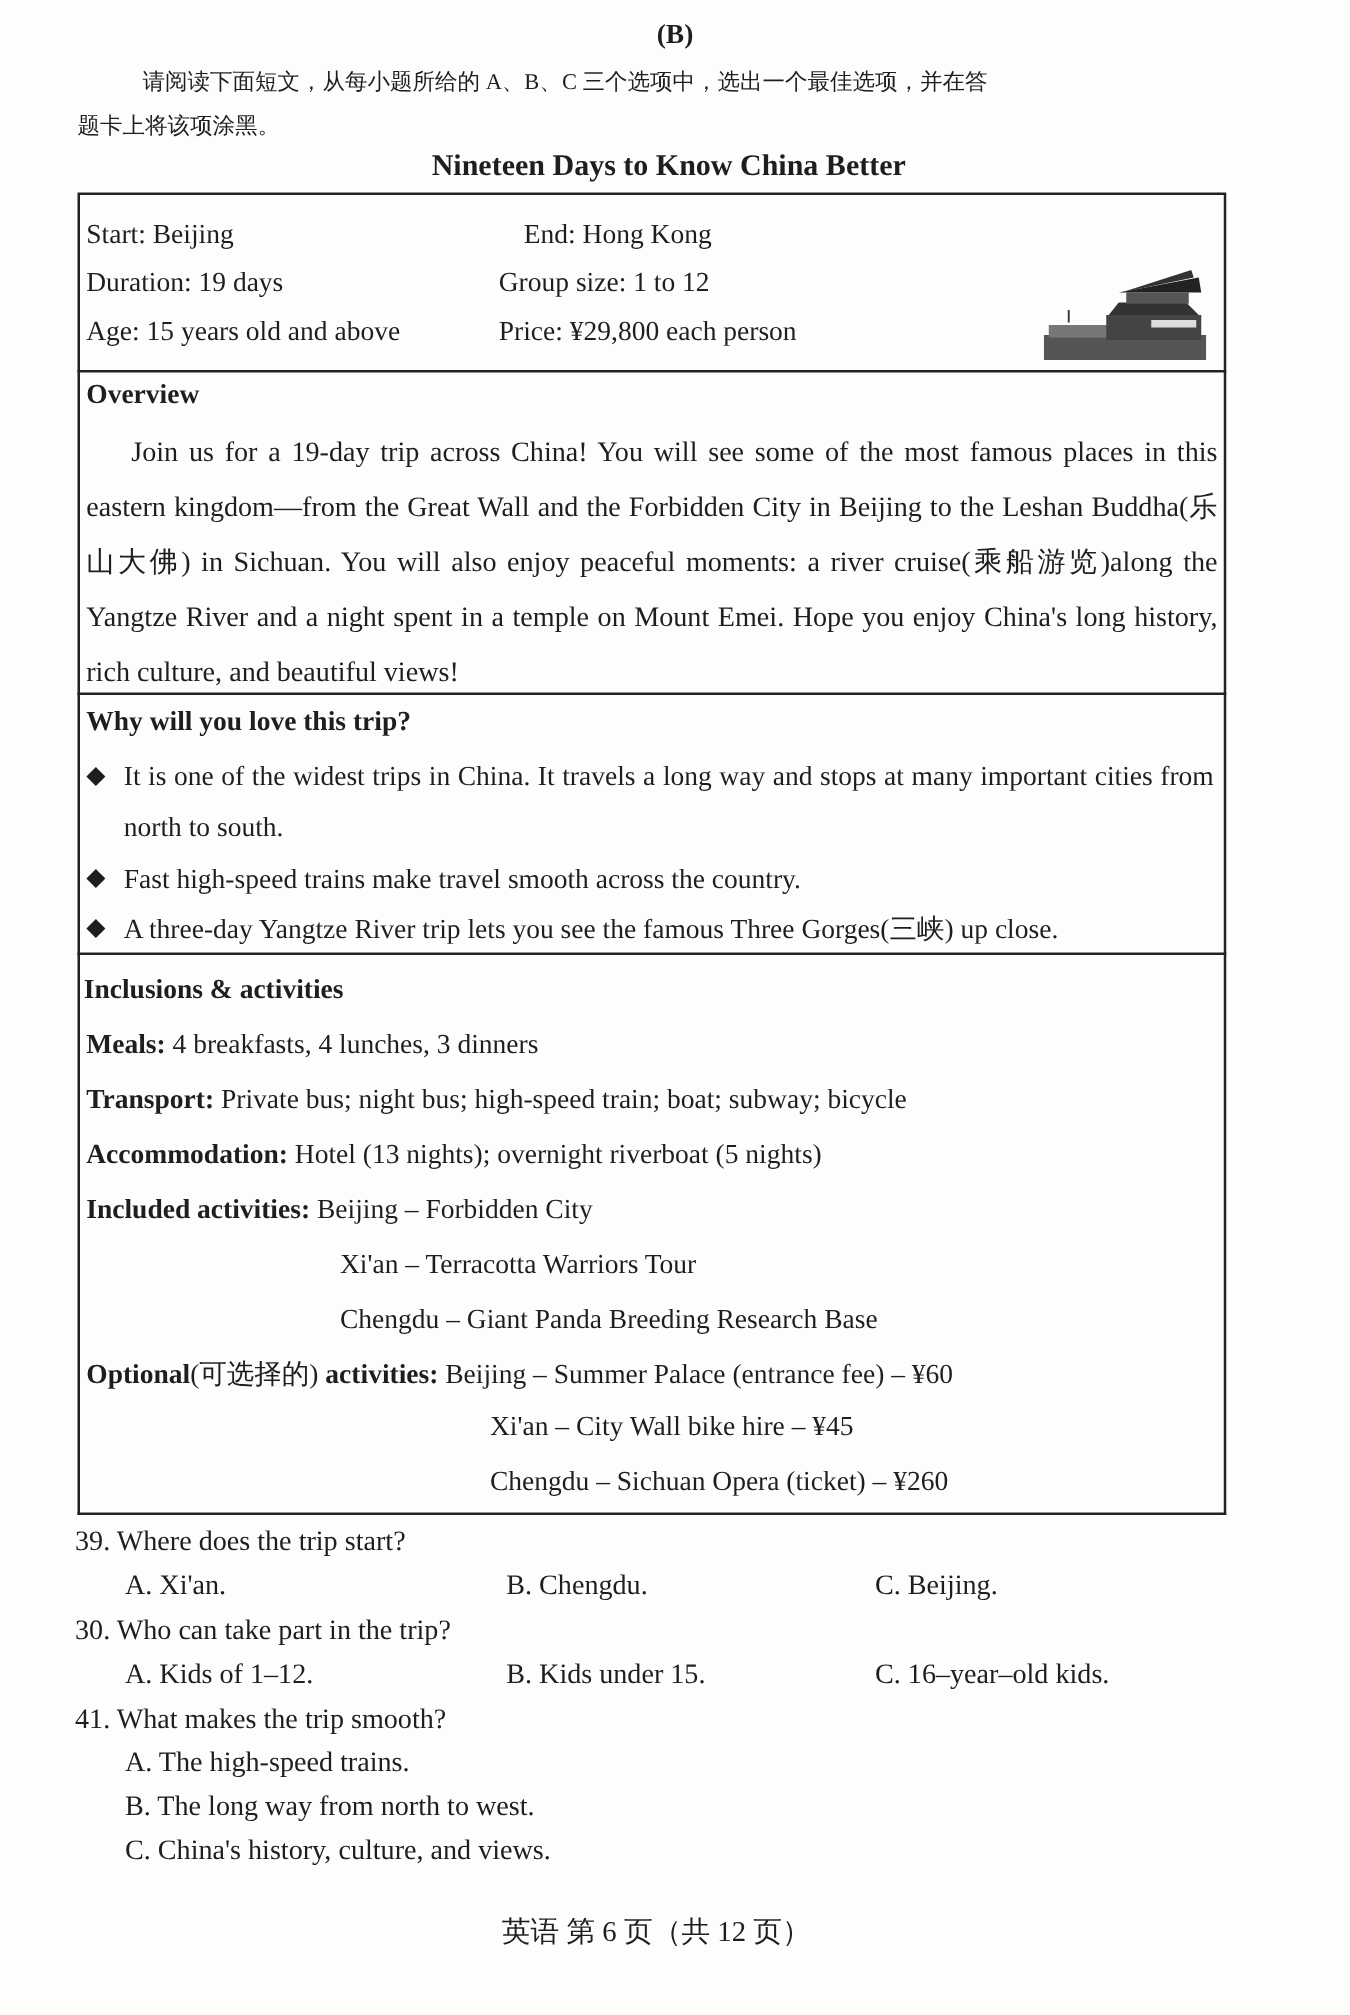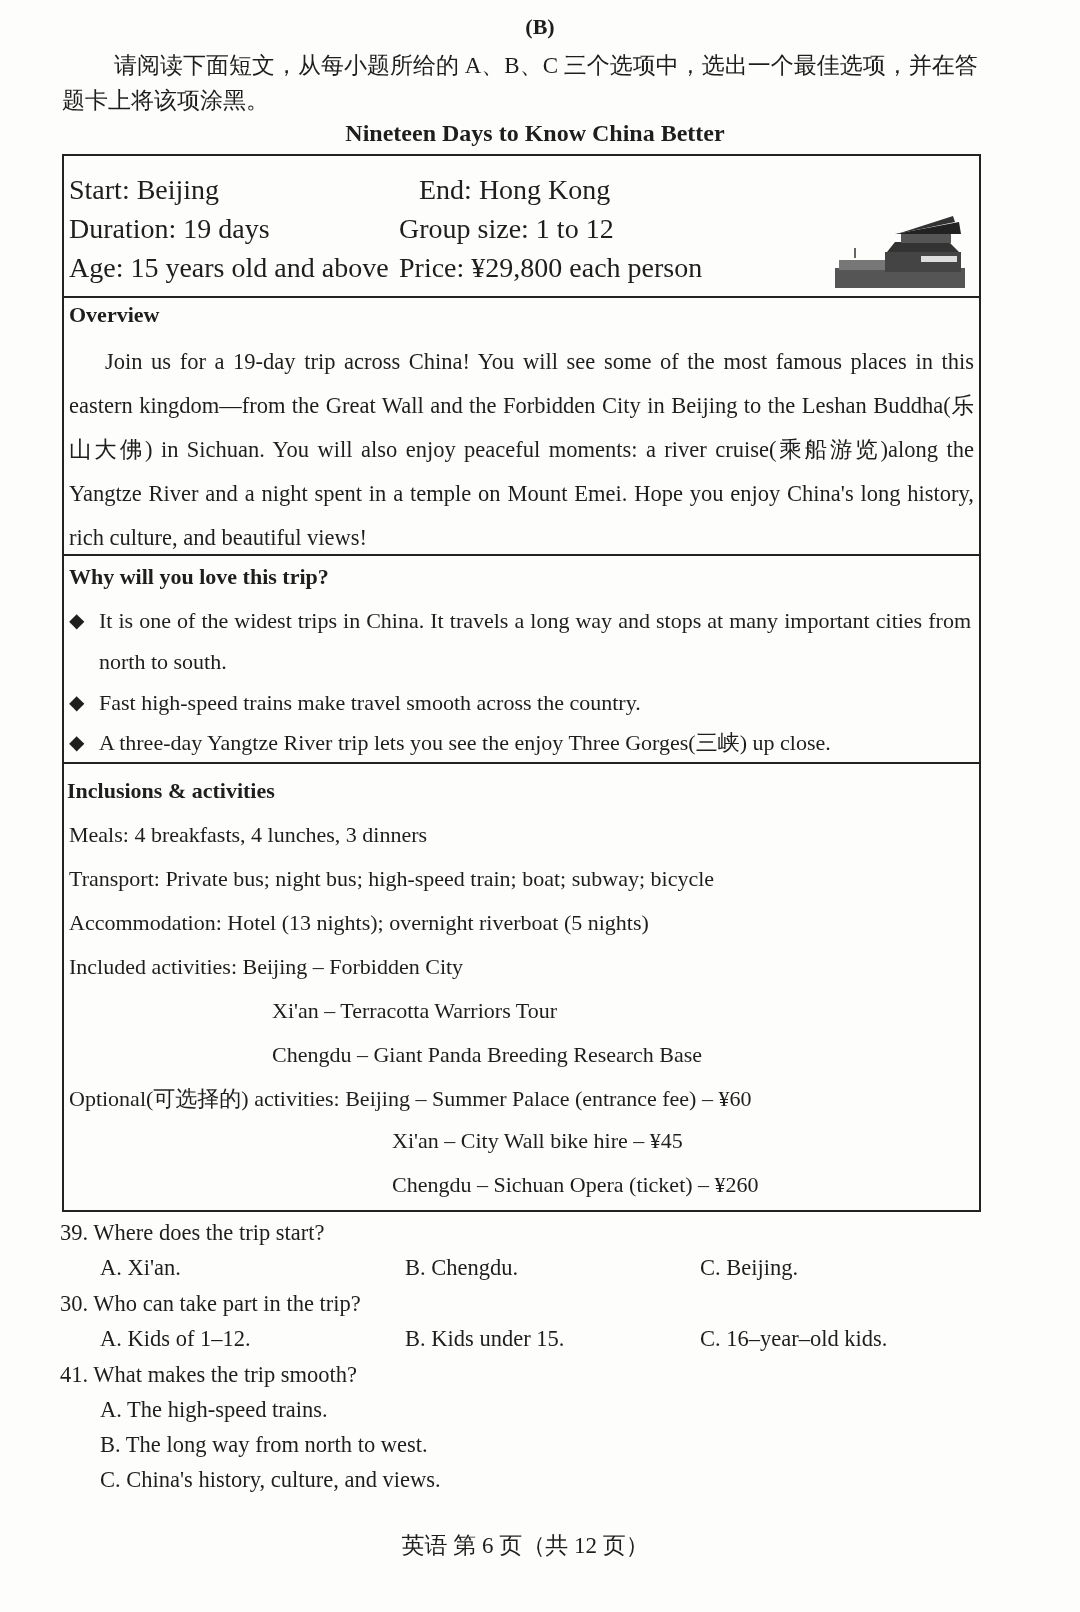--- a/index.html
+++ b/index.html
@@ -3,37 +3,37 @@
 <meta charset="utf-8">
 <style>
   html, body { margin:0; padding:0; }
   body {
     width:1080px; height:1612px; background:#fdfdfc; color:#1e1e1e;
     font-family: "Liberation Serif", "DejaVu Serif", serif;
     position:relative; overflow:hidden;
   }
   .abs { position:absolute; }
   .section-label { left:0; width:1080px; top:14px; text-align:center; font-size:22px; font-weight:bold; }
-  .instr { left:62px; width:960px; font-size:23px; line-height:35px; }
+  .instr { left:62px; width:960px; font-size:18px; line-height:35px; }
   .instr .l1 { display:block; text-indent:52px; }
   .title { left:0; width:1070px; top:120px; text-align:center; font-size:24px; font-weight:bold; }
   .box { left:62px; width:915px; border:2px solid #222; }
   .info { top:154px; height:140px; }
-  .info-row { position:absolute; font-size:28px; }
+  .info-row { position:absolute; font-size:22px; }
   .landmark { position:absolute; right:14px; top:56px; width:130px; height:78px; }
   .ov { top:296px; height:258px; border-top:none; }
   .ov h3, .why h3, .inc h3 { margin:0; font-size:22px; font-weight:bold; }
   .ov-text { position:absolute; left:5px; right:5px; top:44px; font-size:22.5px; line-height:44px; text-align:justify; text-indent:36px; }
   .why { top:556px; height:206px; border-top:none; }
   .bullet { position:absolute; left:5px; right:8px; font-size:22px; line-height:41px; }
   .bullet .dia { position:absolute; left:0; top:0; font-size:20px; }
   .bullet .txt { display:block; padding-left:30px; text-align:justify; }
   .inc { top:764px; height:446px; border-top:none; }
   .inc-row { position:absolute; left:5px; font-size:22px; white-space:nowrap; }
-  .inc-row b { font-weight:normal; }
+  .inc-row b { font-weight:bold; }
   .q { left:60px; font-size:22.5px; white-space:nowrap; }
   .opt { font-size:22.5px; white-space:nowrap; }
   .footer { left:0; width:1050px; top:1530px; text-align:center; font-size:23px; }
 </style>
 </head>
 <body>
 
 <div class="abs section-label">(B)</div>
 
 <div class="abs instr" style="top:48px;">
@@ -73,21 +73,21 @@
   <div class="bullet" style="top:44px;">
     <span class="dia">◆</span>
     <span class="txt">It is one of the widest trips in China. It travels a long way and stops at many important cities from north to south.</span>
   </div>
   <div class="bullet" style="top:126px;">
     <span class="dia">◆</span>
     <span class="txt">Fast high-speed trains make travel smooth across the country.</span>
   </div>
   <div class="bullet" style="top:166px;">
     <span class="dia">◆</span>
-    <span class="txt">A three-day Yangtze River trip lets you see the enjoy Three Gorges(三峡) up close.</span>
+    <span class="txt">A three-day Yangtze River trip lets you see the famous Three Gorges(三峡) up close.</span>
   </div>
 </div>
 
 <div class="abs box inc">
   <h3 style="position:absolute; left:3px; top:14px;">Inclusions &amp; activities</h3>
   <div class="inc-row" style="top:58px;">
     <b>Meals:</b>
     <span>4 breakfasts, 4 lunches, 3 dinners</span>
   </div>
   <div class="inc-row" style="top:102px;">

